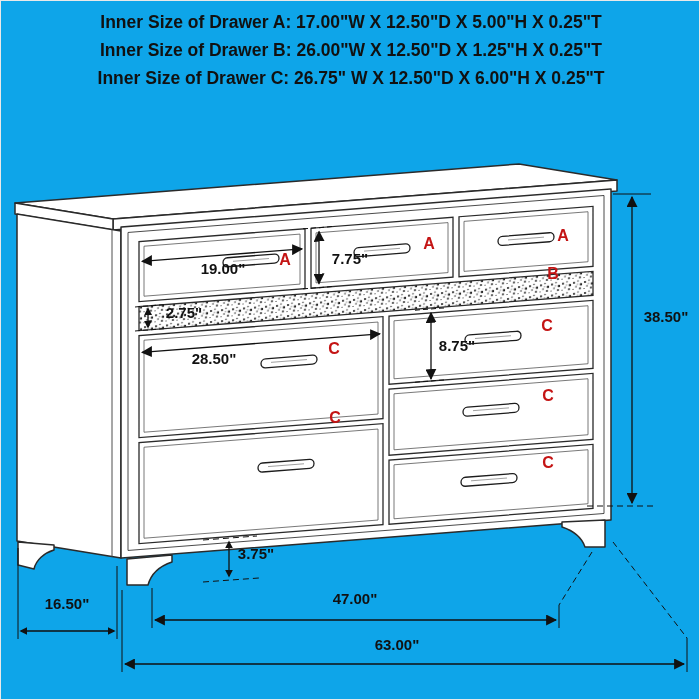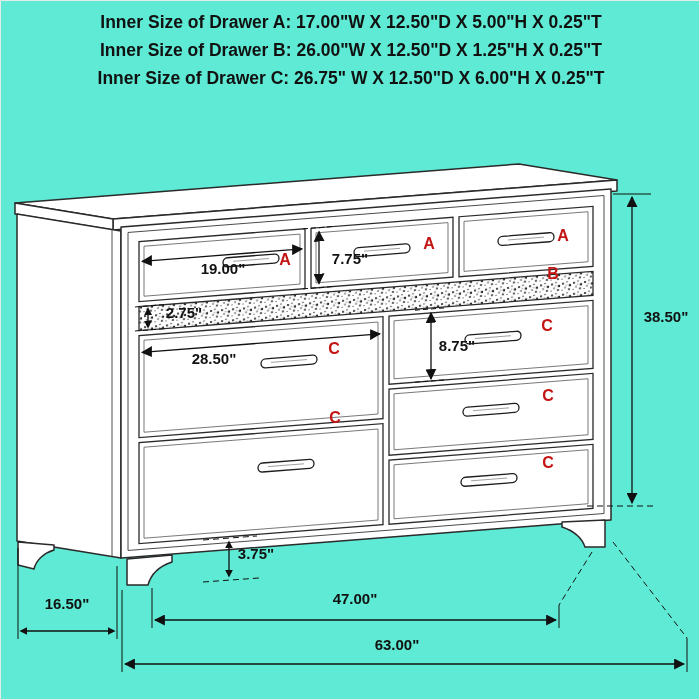--- a/index.html
+++ b/index.html
@@ -1,16 +1,16 @@
 <!DOCTYPE html>
 <html><head>
 <meta charset="utf-8">
 <style>
   html,body{margin:0;padding:0;background:#fff;}
-  #stage{width:700px;height:700px;position:relative;background:#5eead4;box-sizing:border-box;border:1px solid #e9e9e9;}
+  #stage{width:700px;height:700px;position:relative;background:#0ea5e9;box-sizing:border-box;border:1px solid #e9e9e9;}
   svg{display:block;}
   text{font-family:"Liberation Sans", sans-serif;}
   .hdr{font-size:17.5px;font-weight:bold;fill:#111;text-anchor:middle;}
   .dim{font-size:15px;font-weight:bold;fill:#111;text-anchor:middle;}
   .letter{font-size:16px;font-weight:bold;fill:#c41414;text-anchor:middle;}
   .panel{fill:#ffffff;stroke:#2a2a2a;stroke-width:1.5;stroke-linejoin:round;}
   .ln-thin{stroke:#3a3a3a;stroke-width:0.9;fill:none;}
   .drawer{fill:#ffffff;stroke:#2a2a2a;stroke-width:1.3;}
   .bevel{fill:none;stroke:#5a5a5a;stroke-width:0.8;}
   .dimline{stroke:#111;stroke-width:1.3;fill:none;}

